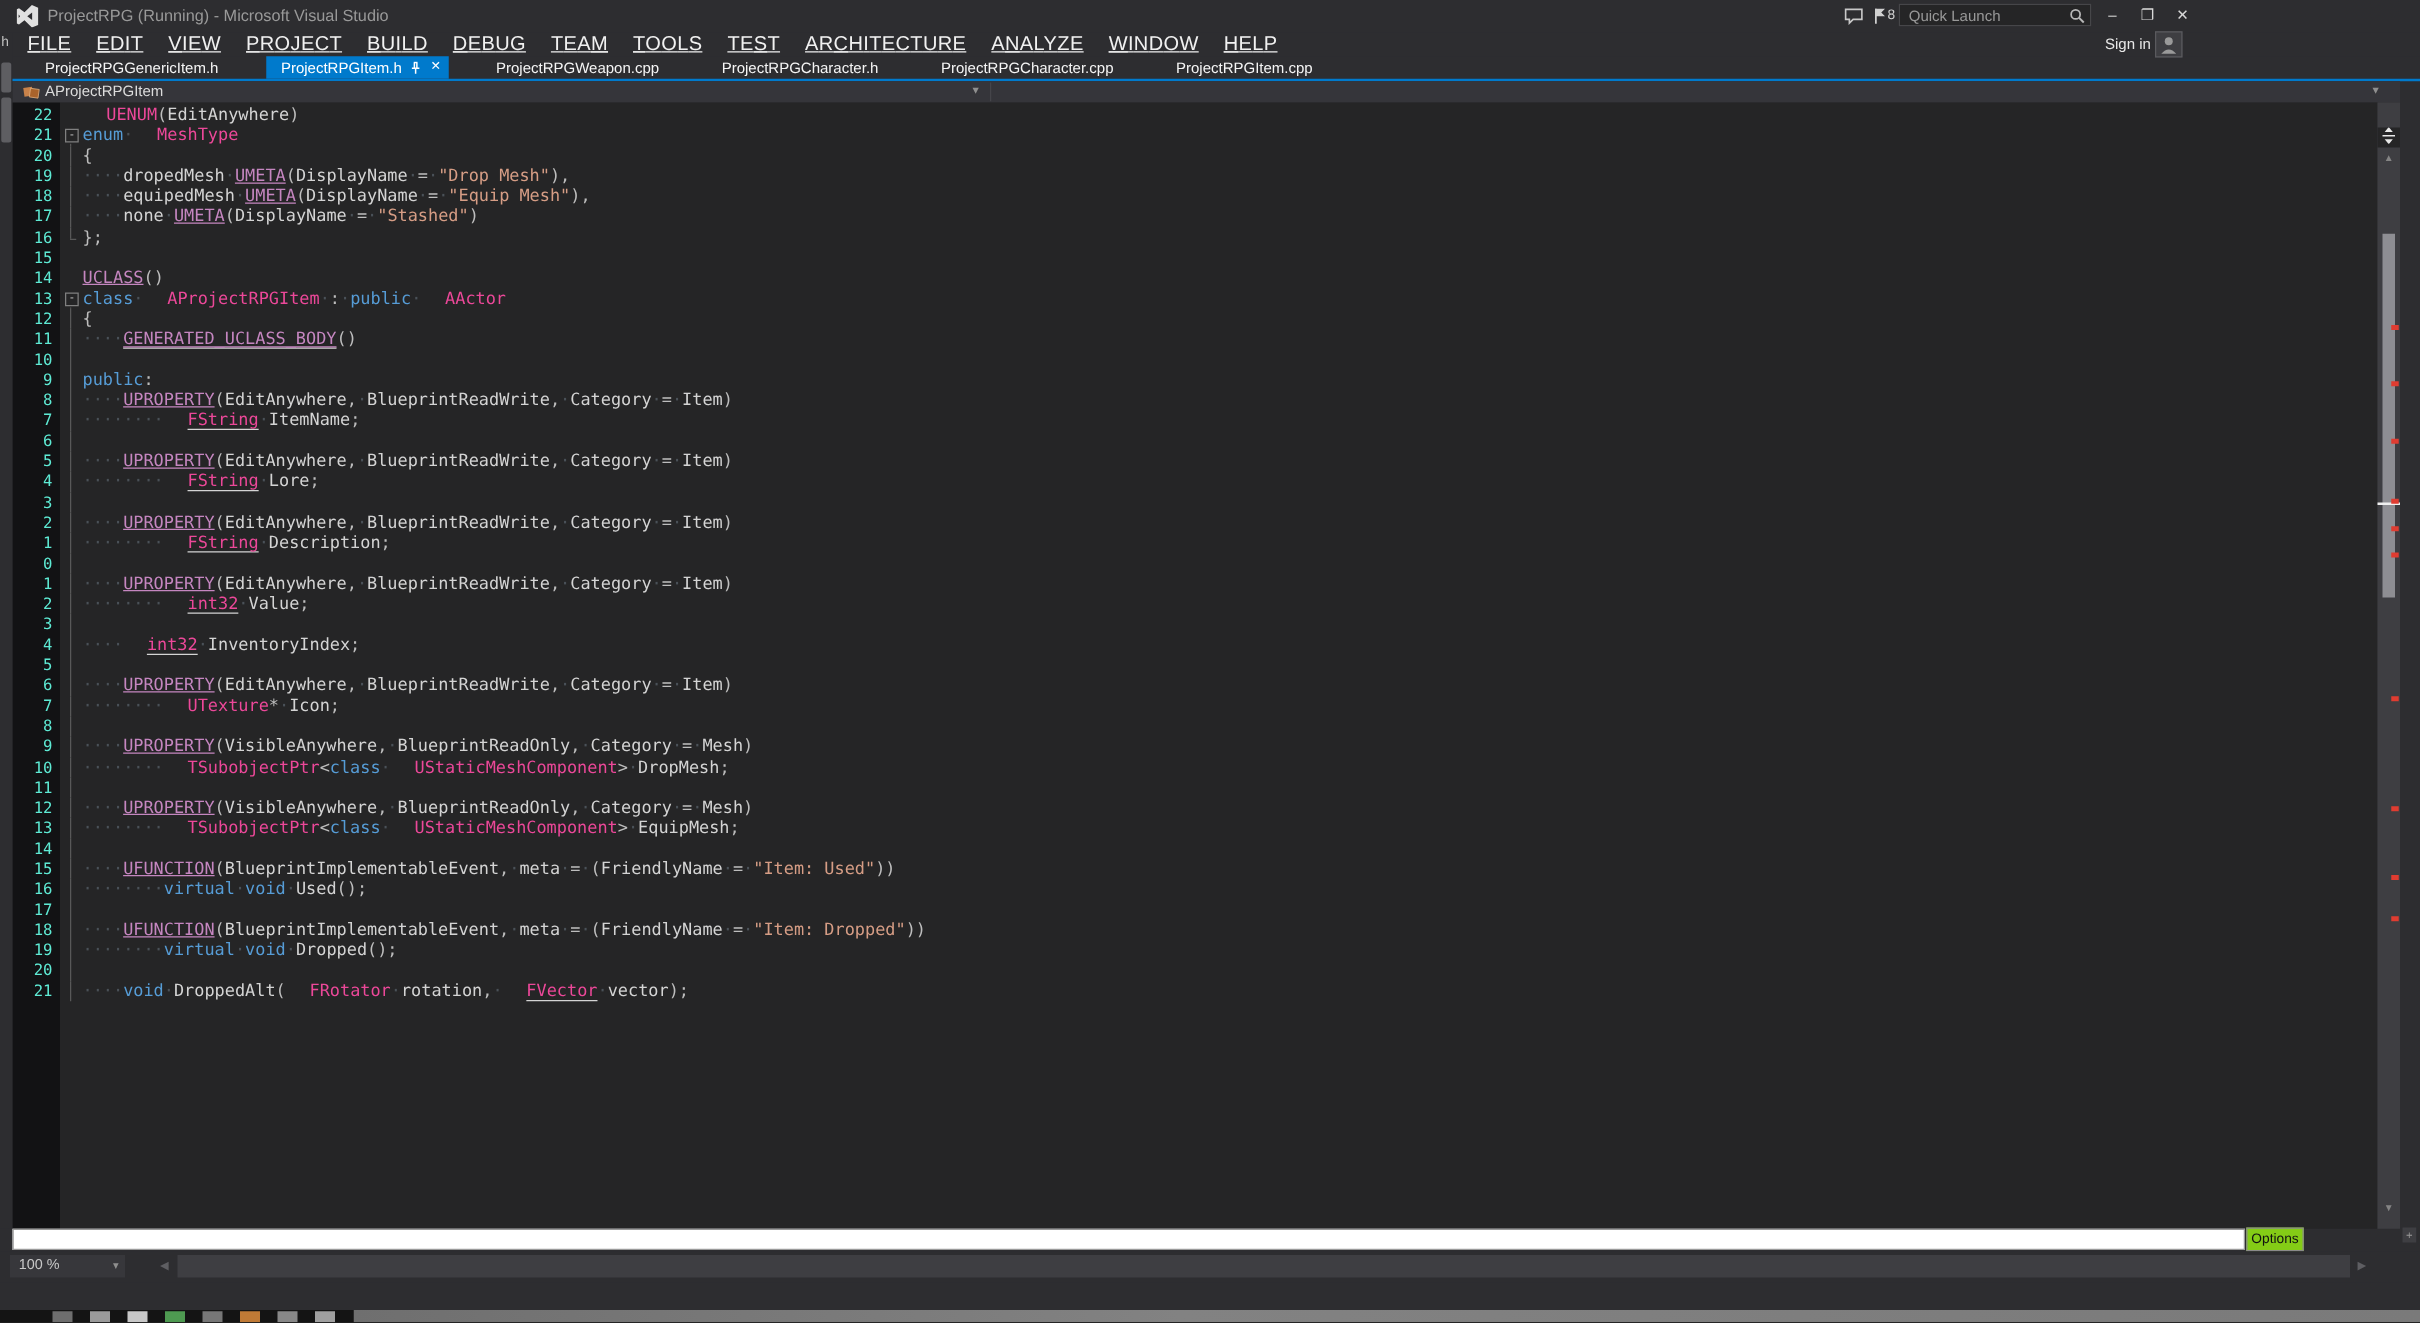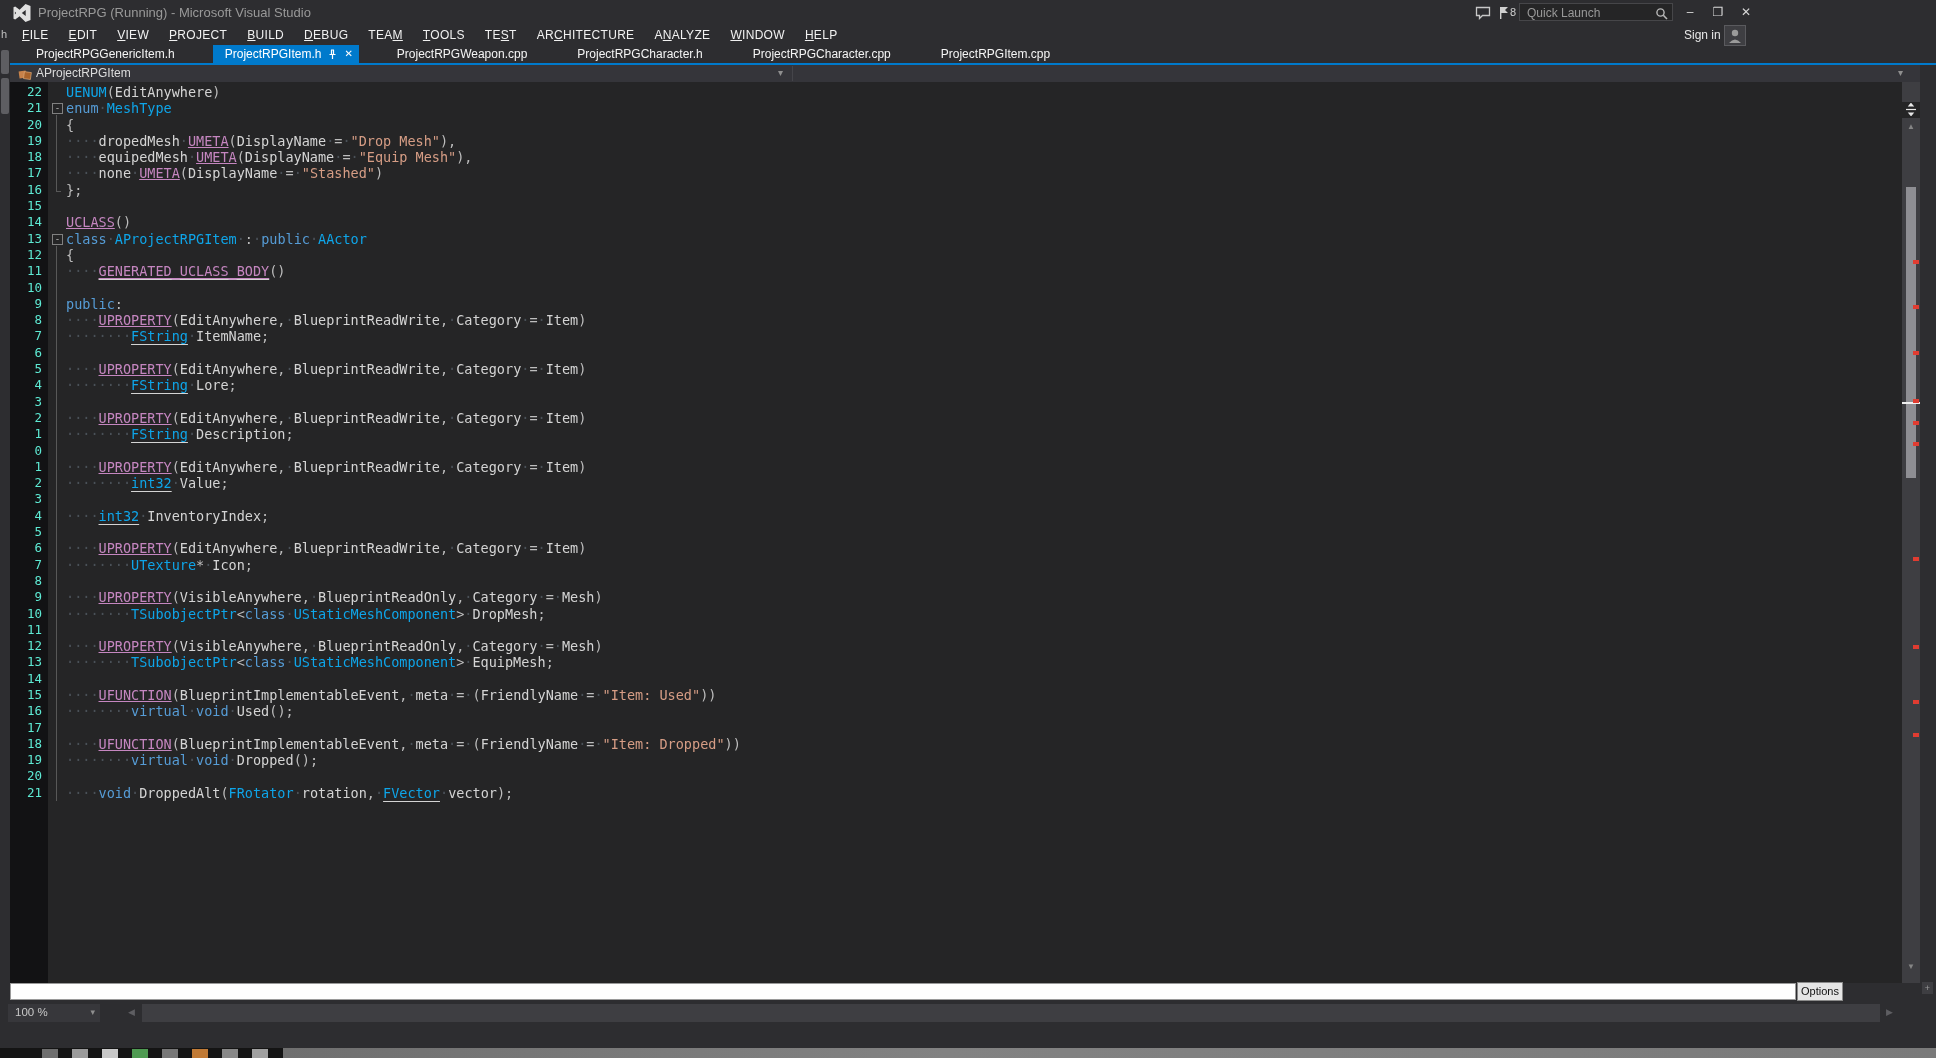--- a/index.html
+++ b/index.html
@@ -15,21 +15,21 @@
   .ql{position:absolute;left:1519px;top:3px;width:154px;height:18px;background:#252526;
       border:1px solid #464649;box-sizing:border-box;}
   .ql-text{position:absolute;left:7px;top:2px;font-size:12px;color:#999999;}
   .ql-glass{position:absolute;right:4px;top:2px;}
   .winbtn{position:absolute;top:2px;width:24px;height:20px;text-align:center;line-height:20px;
           font-size:12px;color:#D8D8D8;}
 
   
   .menubar{position:absolute;left:0;top:26px;width:1936px;height:19px;background:#2D2D30;}
   .menu-items{position:absolute;left:12px;top:0;display:flex;height:19px;}
-  .mi{padding:0 10px;font-size:12px;line-height:19px;color:#F1F1F1;letter-spacing:.3px;white-space:nowrap;}
+  .mi{padding:0 10px;font-size:16px;line-height:19px;color:#F1F1F1;letter-spacing:.3px;white-space:nowrap;text-decoration:underline;}
   .mi u{text-decoration:underline;}
   .signin{position:absolute;left:1684px;top:28px;font-size:12px;color:#E8E8E8;}
   .avatar{position:absolute;left:1724px;top:25px;width:22px;height:21px;background:#3E3E42;
           border:1px solid #5A5A5E;box-sizing:border-box;}
 
   
   .tabrow{position:absolute;left:0;top:45px;width:1936px;height:18px;}
   .tab-strip{display:flex;height:18px;gap:2px;padding-left:0px;}
   .tab{padding:0 12px;font-size:12px;line-height:18px;color:#F5F5F5;white-space:nowrap;display:flex;align-items:center;margin-left:24px;}
   .tab.active{background:#007ACC;color:#FFFFFF;padding-right:6px;}
@@ -57,38 +57,38 @@
   .gut{width:38px;flex:none;text-align:right;padding-right:6px;box-sizing:border-box;
        color:#5eead4;font:12.5px/16.3px "DejaVu Sans Mono",monospace;}
   .fold{width:18px;flex:none;position:relative;}
   .fold-l::before{content:"";position:absolute;left:8px;top:0;bottom:0;width:1px;background:#585858;}
   .fold-e::before{content:"";position:absolute;left:8px;top:0;height:9px;width:1px;background:#585858;}
   .fold-e::after{content:"";position:absolute;left:8px;top:9px;width:5px;height:1px;background:#585858;}
   .fold-m::before{content:"-";position:absolute;left:4px;top:3px;width:9px;height:9px;border:1px solid #808080;
       background:#252526;color:#C0C0C0;font:9px/8px "DejaVu Sans Mono",monospace;text-align:center;box-sizing:content-box;}
   .fold-m::after{content:"";position:absolute;left:8px;top:15px;bottom:0;width:1px;background:#585858;}
   .code{white-space:pre;font:13.5px/16.3px "DejaVu Sans Mono",monospace;color:#D4D4D4;}
-  .c-k{color:#569CD6;text-align:right;} .c-t{color:#0ea5e9;} .c-m{color:#C586C0;text-decoration:underline;}
+  .c-k{color:#569CD6;text-align:right;} .c-t{color:#ec4899;margin-left:19px;} .c-m{color:#C586C0;text-decoration:underline;}
   .c-mu{color:#C586C0;text-decoration:underline;text-decoration-thickness:1px;text-underline-offset:2px;}
   .c-i{color:#D4D4D4;} .c-p{color:#BDBDBD;} .c-s{color:#D69D85;} .c-w{color:#4A5158;}
   .squig{text-decoration-line:underline;text-decoration-style:wavy;text-decoration-color:#CF4234;
          text-decoration-thickness:1px;text-underline-offset:3px;text-decoration:underline;}
 
   
   .vscroll{position:absolute;left:1902px;top:82px;width:18px;height:901px;background:#3E3E42;}
   .vs-grip{position:absolute;left:0;top:20px;width:18px;height:16px;background:#252526;text-align:center;}
   .vs-up{position:absolute;left:0;top:38px;width:18px;height:14px;color:#858585;font-size:8px;text-align:center;line-height:14px;}
   .vs-down{position:absolute;left:0;top:878px;width:18px;height:14px;color:#858585;font-size:8px;text-align:center;line-height:14px;}
   .vs-thumb{position:absolute;left:4px;top:105px;width:10px;height:291px;background:#8E8E93;}
   .vs-pos{position:absolute;left:0;top:320px;width:18px;height:2px;background:#EFEFEF;}
   .mark{position:absolute;left:11px;width:6px;height:4px;background:#E03C31;}
 
   
   .cmdbar{position:absolute;left:10px;top:983px;width:1786px;height:17px;background:#FFFFFF;border:1px solid #9A9A9A;box-sizing:border-box;}
-  .optbtn{position:absolute;left:1797px;top:982px;width:46px;height:19px;background:#e5e5e5;border:1px solid #8A8A8A;
+  .optbtn{position:absolute;left:1797px;top:982px;width:46px;height:19px;background:#84cc16;border:1px solid #8A8A8A;
           box-sizing:border-box;font-size:11px;color:#111;text-align:center;line-height:17px;}
 
   
   .hrow{position:absolute;left:0;top:1001px;width:1936px;height:25px;background:#2D2D30;}
   .zoombox{position:absolute;left:8px;top:3px;width:92px;height:18px;background:#37373B;}
   .zoomval{position:absolute;left:7px;top:2px;font-size:11.5px;color:#C8C8C8;}
   .zoomcaret{position:absolute;right:5px;top:3px;font-size:9px;color:#8F8F8F;}
   .h-left{position:absolute;left:128px;top:6px;font-size:9px;color:#5E5E62;}
   .h-right{position:absolute;left:1886px;top:6px;font-size:9px;color:#5E5E62;}
   .h-track{position:absolute;left:142px;top:3px;width:1738px;height:18px;background:#3E3E42;}

